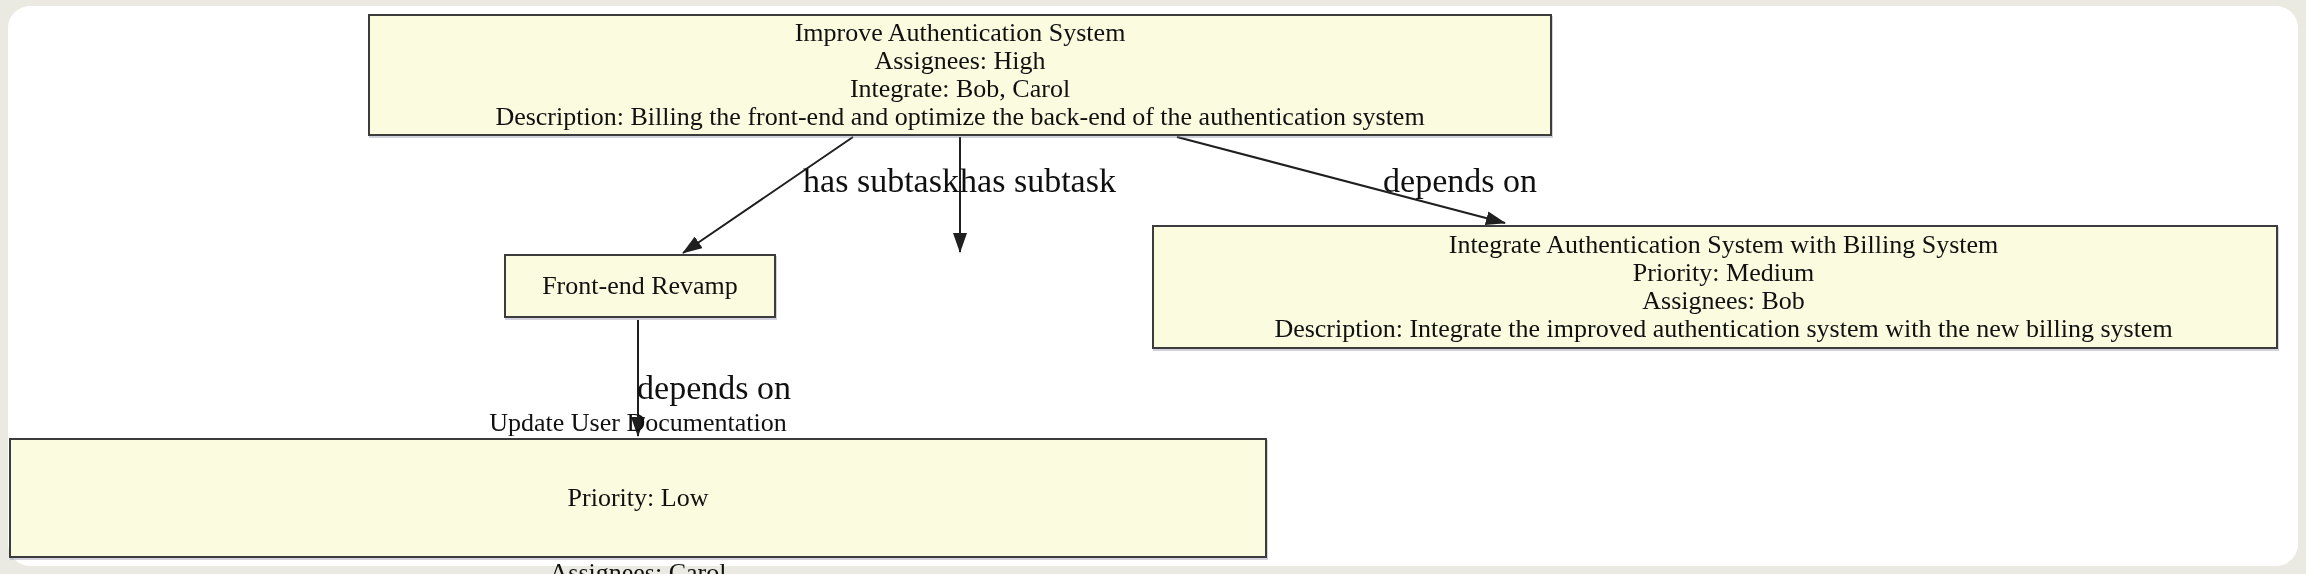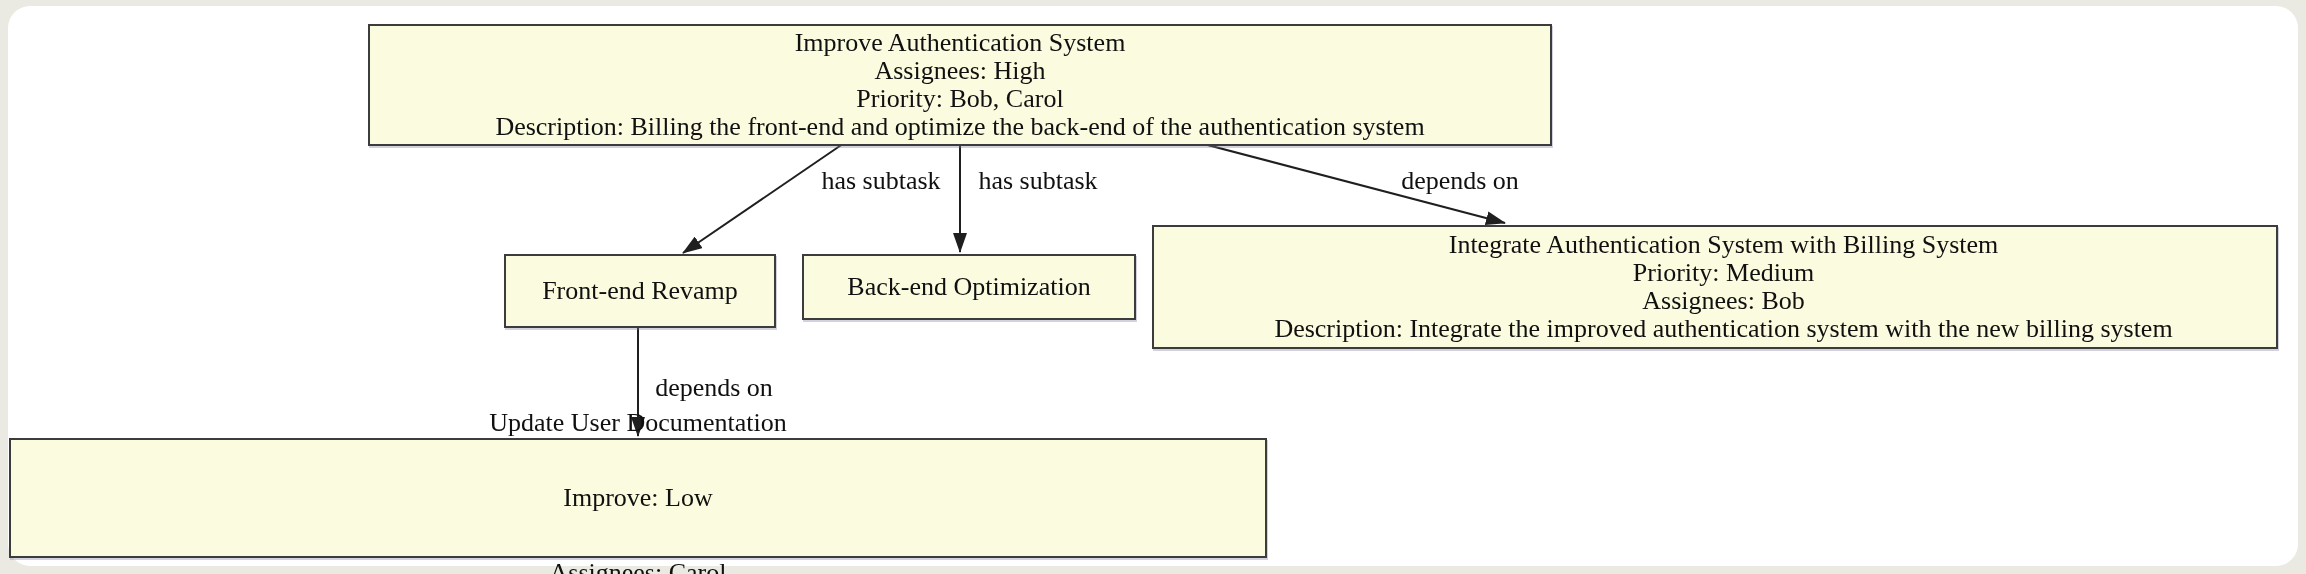--- a/index.html
+++ b/index.html
@@ -42,28 +42,28 @@
     align-items: center;
     text-align: center;
     font-size: 26px;
     line-height: 28px;
     color: var(--text, #101010);
     white-space: nowrap;
   }
   .edge-label {
     position: absolute;
     transform: translate(-50%, -50%);
-    font-size: 26px;
+    font-size: 34px;
     line-height: 28px;
     color: var(--text, #101010);
     white-space: nowrap;
   }
   
-  #node-improve-auth   { left: 368px;  top: 24px;  width: 1184px; height: 122px; }
-  #node-frontend       { left: 504px;  top: 254px; width: 272px;  height: 74px; }
+  #node-improve-auth   { left: 368px;  top: 14px;  width: 1184px; height: 122px; }
+  #node-frontend       { left: 504px;  top: 254px; width: 272px;  height: 64px; }
   #node-backend        { left: 802px;  top: 254px; width: 334px;  height: 66px; }
   #node-integrate      { left: 1152px; top: 225px; width: 1126px; height: 124px; padding-left: 17px; }
   #node-docs           { left: 9px;    top: 438px; width: 1258px; height: 120px; gap: 47px; }
   #label-subtask-1     { left: 881px;  top: 181px; }
   #label-subtask-2     { left: 1038px; top: 181px; }
   #label-depends-top   { left: 1460px; top: 181px; }
   #label-depends-bottom{ left: 714px;  top: 388px; }
 </style>
 </head>
 <body>
@@ -79,42 +79,39 @@
     </defs>
     <line class="edge-line" x1="853" y1="137" x2="683" y2="253" marker-end="url(#arrow)"></line>
     <line class="edge-line" x1="960" y1="137" x2="960" y2="252" marker-end="url(#arrow)"></line>
     <line class="edge-line" x1="1177" y1="137" x2="1505" y2="223" marker-end="url(#arrow)"></line>
     <line class="edge-line" x1="638" y1="320" x2="638" y2="436" marker-end="url(#arrow)"></line>
   </svg>
 
   <div class="node" id="node-improve-auth">
     <div>Improve Authentication System</div>
     <div>Assignees: High</div>
-    <div>Priority: Bob, Carol</div>
+    <div>Integrate: Bob, Carol</div>
     <div>Description: Billing the front-end and optimize the back-end of the authentication system</div>
   </div>
 
   <div class="node" id="node-frontend">
     <div>Front-end Revamp</div>
   </div>
 
-  <div class="node" id="node-backend">
-    <div>Back-end Optimization</div>
-  </div>
 
   <div class="node" id="node-integrate">
     <div>Integrate Authentication System with Billing System</div>
     <div>Priority: Medium</div>
     <div>Assignees: Bob</div>
     <div>Description: Integrate the improved authentication system with the new billing system</div>
   </div>
 
   <div class="node" id="node-docs">
     <div>Update User Documentation</div>
-    <div>Improve: Low</div>
+    <div>Priority: Low</div>
     <div>Assignees: Carol</div>
   </div>
 
   <div class="edge-label" id="label-subtask-1">has subtask</div>
   <div class="edge-label" id="label-subtask-2">has subtask</div>
   <div class="edge-label" id="label-depends-top">depends on</div>
   <div class="edge-label" id="label-depends-bottom">depends on</div>
 </div>
 
 </body></html>

